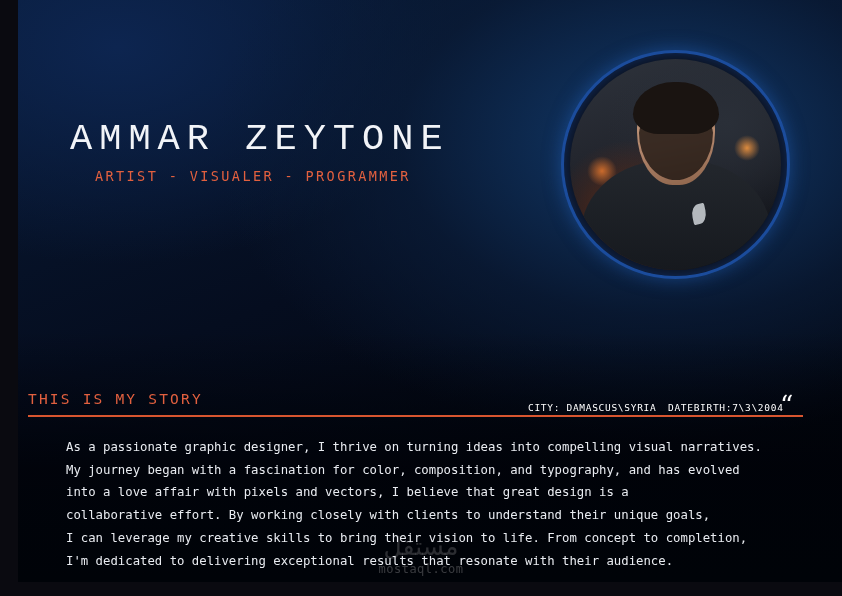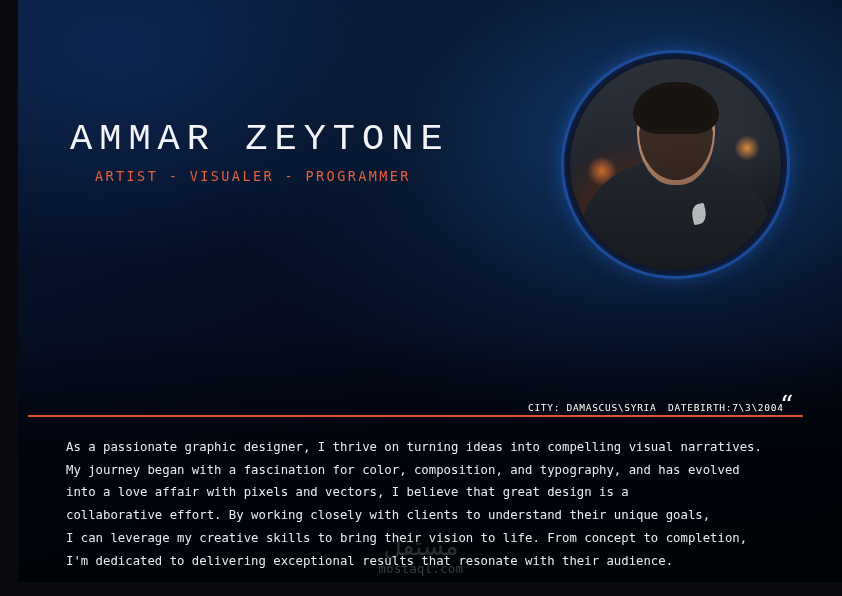--- a/index.html
+++ b/index.html
@@ -229,20 +229,21 @@
       <div class="ph-light"></div>
       <div class="ph-light2"></div>
       <div class="ph-body"></div>
       <div class="ph-logo"></div>
       <div class="ph-head"></div>
       <div class="ph-beard"></div>
       <div class="ph-hair"></div>
     </div>
   </div>
 
+  <div class="story-title">THIS IS MY STORY</div>
   <div class="story-rule"></div>
   <div class="meta meta-city">CITY: DAMASCUS\SYRIA</div>
   <div class="meta meta-birth">DATEBIRTH:7\3\2004</div>
   <div class="quote-mark">“</div>
 
   <div class="story-body">As a passionate graphic designer, I thrive on turning ideas into compelling visual narratives.
 My journey began with a fascination for color, composition, and typography, and has evolved
 into a love affair with pixels and vectors, I believe that great design is a
 collaborative effort. By working closely with clients to understand their unique goals,
 I can leverage my creative skills to bring their vision to life. From concept to completion,

